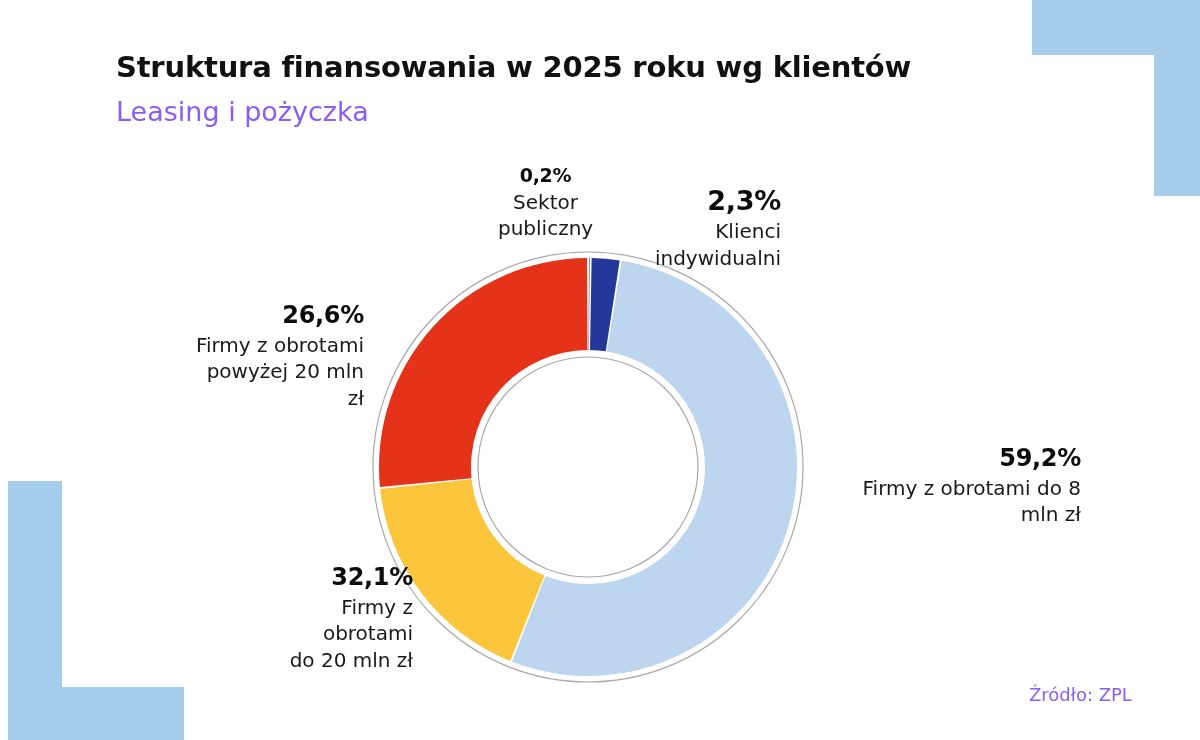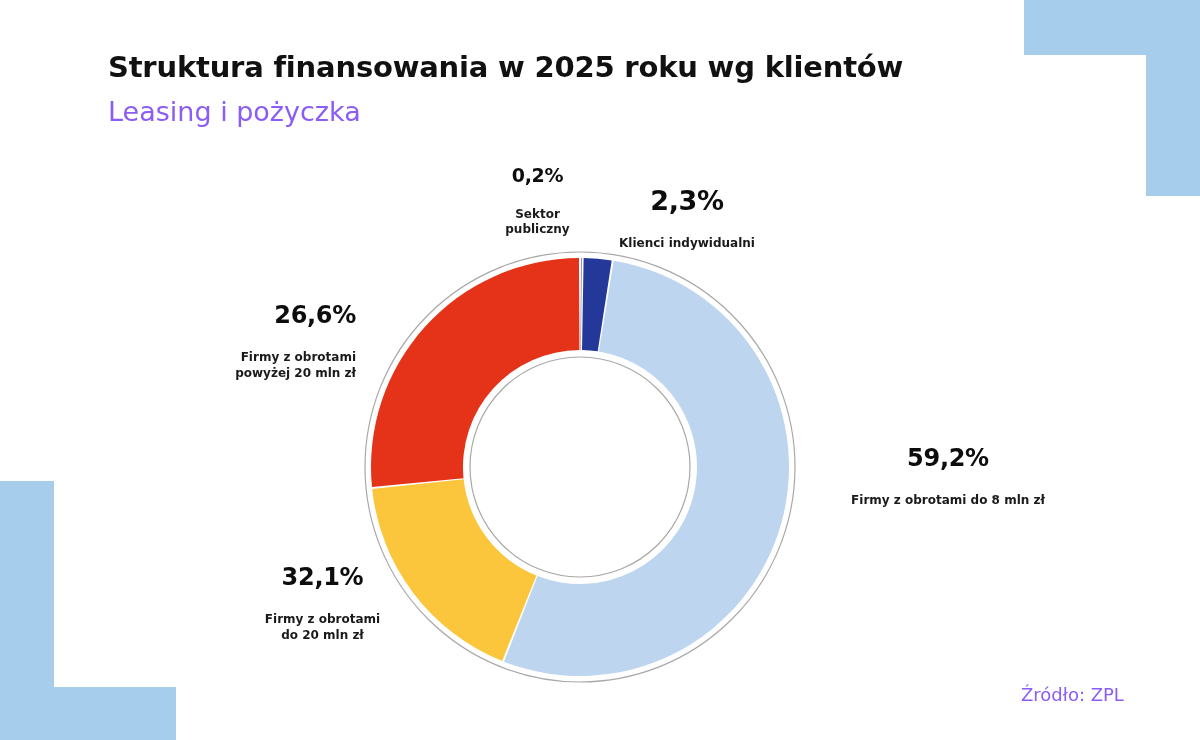--- a/index.html
+++ b/index.html
@@ -9,21 +9,21 @@
   body {
     width: 1200px;
     height: 740px;
     background: #ffffff;
     font-family: "DejaVu Sans", "Liberation Sans", sans-serif;
     overflow: hidden;
     position: relative;
   }
   .canvas {
     position: absolute;
-    left: 0; top: 0;
+    left: 8px; top: 0;
     width: 1104px;
     height: 740px;
   }
 
   
   .deco {
     position: absolute;
   }
   .deco-tr-h { left: 1024px; top: 0px;   width: 176px; height: 55px; }
   .deco-tr-v { left: 1146px; top: 0px;   width: 54px;  height: 196px; }
@@ -77,29 +77,29 @@
   }
   .callout .pct {
     font-size: 24px;
     font-weight: 700;
     color: #0d0d0d;
     letter-spacing: -0.3px;
     line-height: 1.08;
     white-space: nowrap;
   }
   .callout .desc {
-    font-size: 12px;
-    font-weight: 700;
+    font-size: 20px;
+    font-weight: 400;
     color: #1a1a1a;
     line-height: 1.32;
-    margin-top: 21px;
+    margin-top: 3px;
     white-space: pre-line;
   }
   .callout.align-right { text-align: right; }
-  .callout.align-left  { text-align: center; }
+  .callout.align-left  { text-align: right; }
   .callout.align-center{ text-align: center; }
 
   
   .c-public  { left: 490px; top: 165px; width: 95px; }
   .c-public .pct  { font-size: 19px; }
   .c-indiv   { left: 601px; top: 186px; width: 172px; }
   .c-indiv .pct   { font-size: 27px; }
   .c-big     { left: 178px; top: 303px; width: 178px; }
   .c-small   { left: 823px; top: 446px; width: 250px; }
   .c-mid     { left: 240px; top: 565px; width: 165px; }

